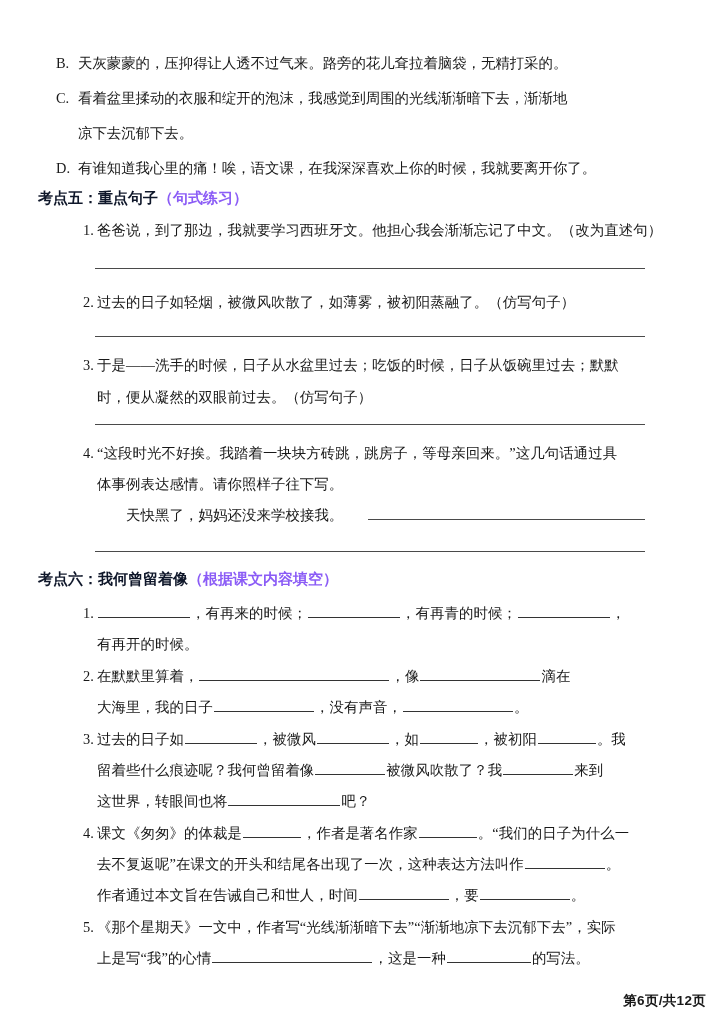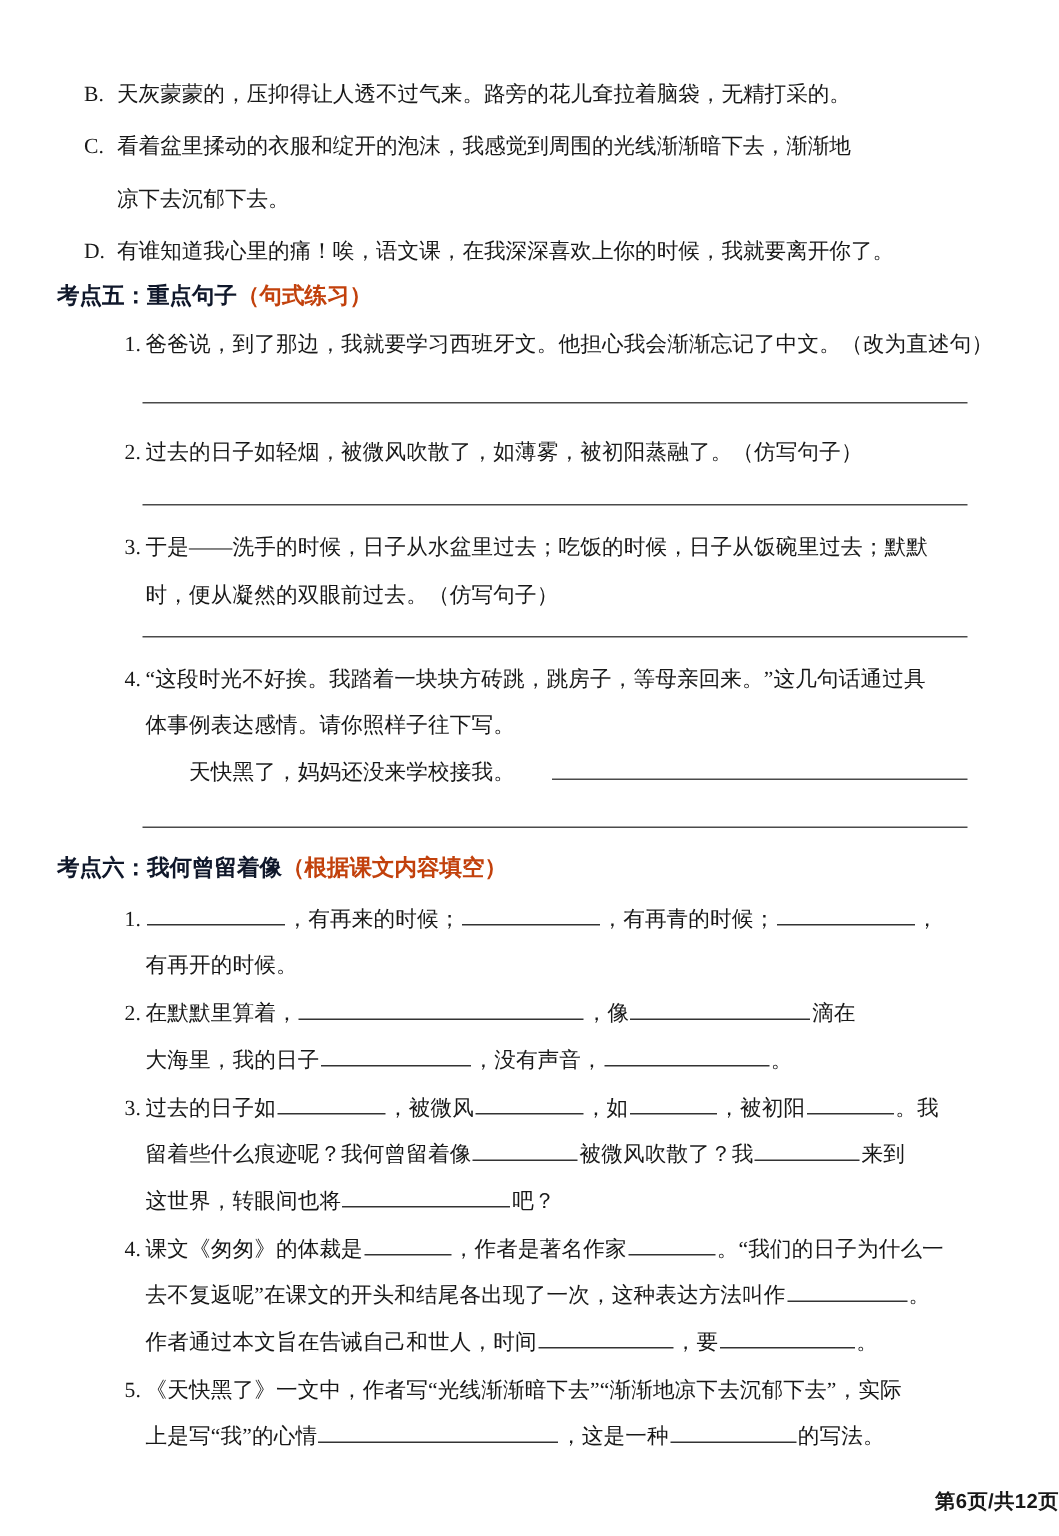--- a/index.html
+++ b/index.html
@@ -68,21 +68,21 @@
     font-weight: bold;
     font-size: 15px;
     line-height: 22px;
     white-space: nowrap;
     font-family: "Liberation Sans", "DejaVu Sans", sans-serif;
   }
   .section-head .kp-red {
     color: #0f172a;
   }
   .section-head .kp-blue {
-    color: #c2410c;
+    color: #8b5cf6;
   }
 
   
   .rule {
     position: absolute;
     height: 0;
     border-top: 1.3px solid #4a4a4a;
   }
 
   
@@ -192,21 +192,21 @@
     <span class="indent-marker">4.</span><span class="row-slot"><span>课文《匆匆》的体裁是</span><span class="blank" style="width: 58px;"></span><span>，作者是著名作家</span><span class="blank" style="width: 58px;"></span><span>。“我们的日子为什么一</span></span>
   </div>
   <div class="block line" style="top:847px;">
     <span class="indent-blank"></span><span class="row-slot"><span>去不复返呢”在课文的开头和结尾各出现了一次，这种表达方法叫作</span><span class="blank" style="width: 80px;"></span><span>。</span></span>
   </div>
   <div class="block line" style="top:878px;">
     <span class="indent-blank"></span><span class="row-slot"><span>作者通过本文旨在告诫自己和世人，时间</span><span class="blank" style="width: 90px;"></span><span>，要</span><span class="blank" style="width: 90px;"></span><span>。</span></span>
   </div>
 
   <div class="block line" style="top:910px;">
-    <span class="indent-marker">5.</span><span class="row-slot"><span>《天快黑了》一文中，作者写“光线渐渐暗下去”“渐渐地凉下去沉郁下去”，实际</span></span>
+    <span class="indent-marker">5.</span><span class="row-slot"><span>《那个星期天》一文中，作者写“光线渐渐暗下去”“渐渐地凉下去沉郁下去”，实际</span></span>
   </div>
   <div class="block line" style="top:941px;">
     <span class="indent-blank"></span><span class="row-slot"><span>上是写“我”的心情</span><span class="blank" style="width: 160px;"></span><span>，这是一种</span><span class="blank" style="width: 84px;"></span><span>的写法。</span></span>
   </div>
 
   <div class="footer" style="top:992px;">第6页/共12页</div>
 
 </div>
 
 </body></html>

